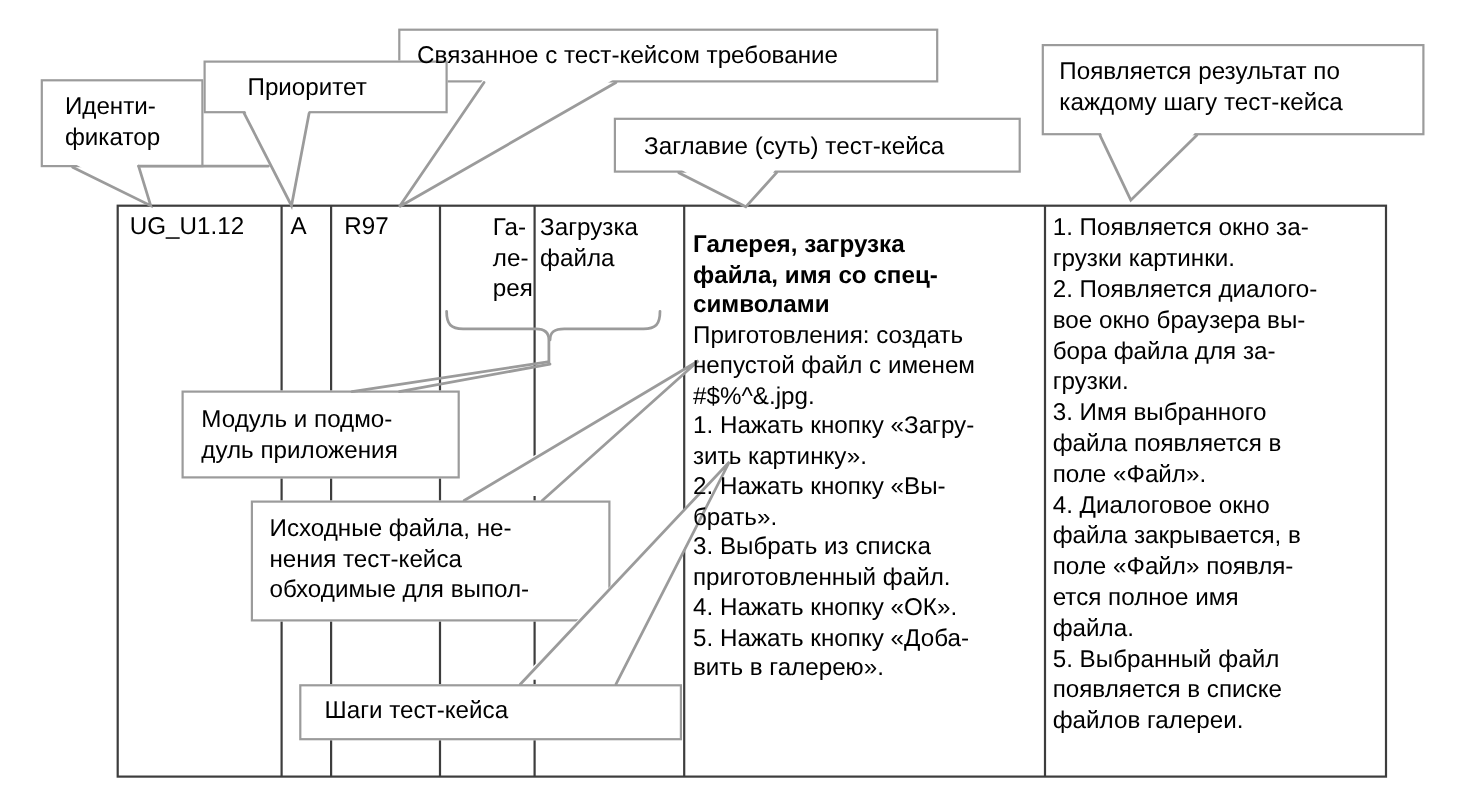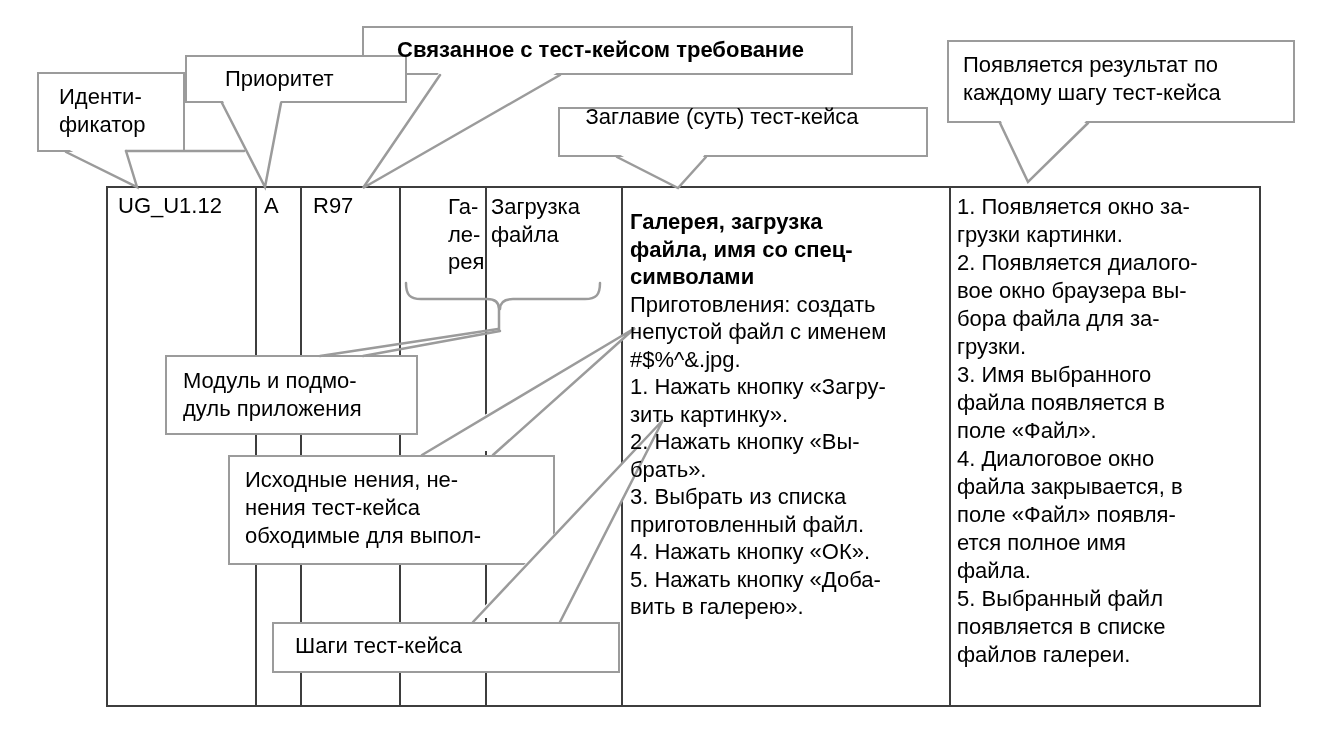--- a/index.html
+++ b/index.html
@@ -67,32 +67,32 @@
       <path d="M406,283 C406,295 410,299 421,299 L487,299 C495,299 499,302 499,309 L499,330"></path>
       <path d="M600,283 C600,295 596,299 585,299 L513,299 C504,299 500,302 500,309"></path>
     </g>
   </svg>
 
   <div class="txt lh27" style="left:59px;top:83px;">
       <div>Иденти-</div>
       <div>фикатор</div>
     </div>
   <div class="txt" style="left:225px;top:66px;">Приоритет</div>
-  <div class="txt center" style="left:378px;top:37px;width:445px;font-weight:bold;">Связанное с тест-кейсом требование</div>
-  <div class="txt center" style="left:558px;top:104px;width:328px;">Заглавие (суть) тест-кейса</div>
+  <div class="txt center" style="left:348px;top:37px;width:445px;">Связанное с тест-кейсом требование</div>
+  <div class="txt center" style="left:558px;top:120px;width:328px;">Заглавие (суть) тест-кейса</div>
   <div class="txt lh28" style="left:963px;top:51px;">
       <div>Появляется результат по</div>
       <div>каждому шагу тест-кейса</div>
     </div>
   <div class="txt lh28" style="left:183px;top:367px;">
       <div>Модуль и подмо-</div>
       <div>дуль приложения</div>
     </div>
   <div class="txt lh28" style="left:245px;top:466px;">
-      <div>Исходные нения, не-</div>
+      <div>Исходные файла, не-</div>
       <div>нения тест-кейса</div>
       <div>обходимые для выпол-</div>
     </div>
   <div class="txt" style="left:295px;top:633px;">Шаги тест-кейса</div>
 
   <div class="txt" style="left:118px;top:193px;">UG_U1.12</div>
   <div class="txt" style="left:264px;top:193px;">A</div>
   <div class="txt" style="left:313px;top:193px;">R97</div>
   <div class="txt lh27" style="left:404px;top:193px;margin-left:44px;">
       <div>Га-</div>

